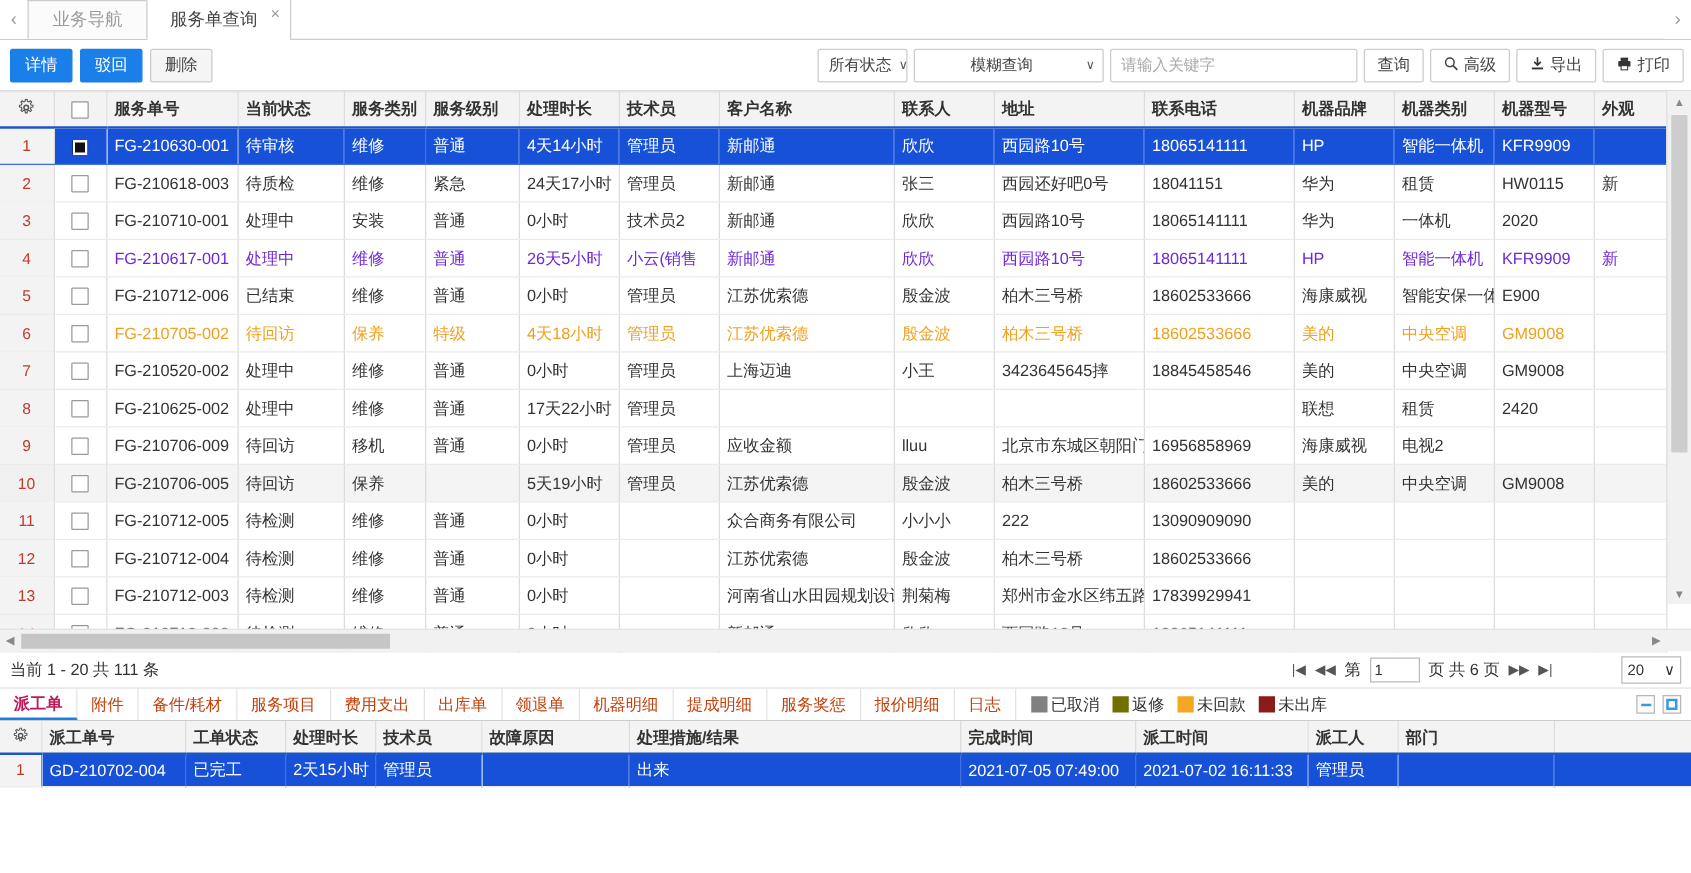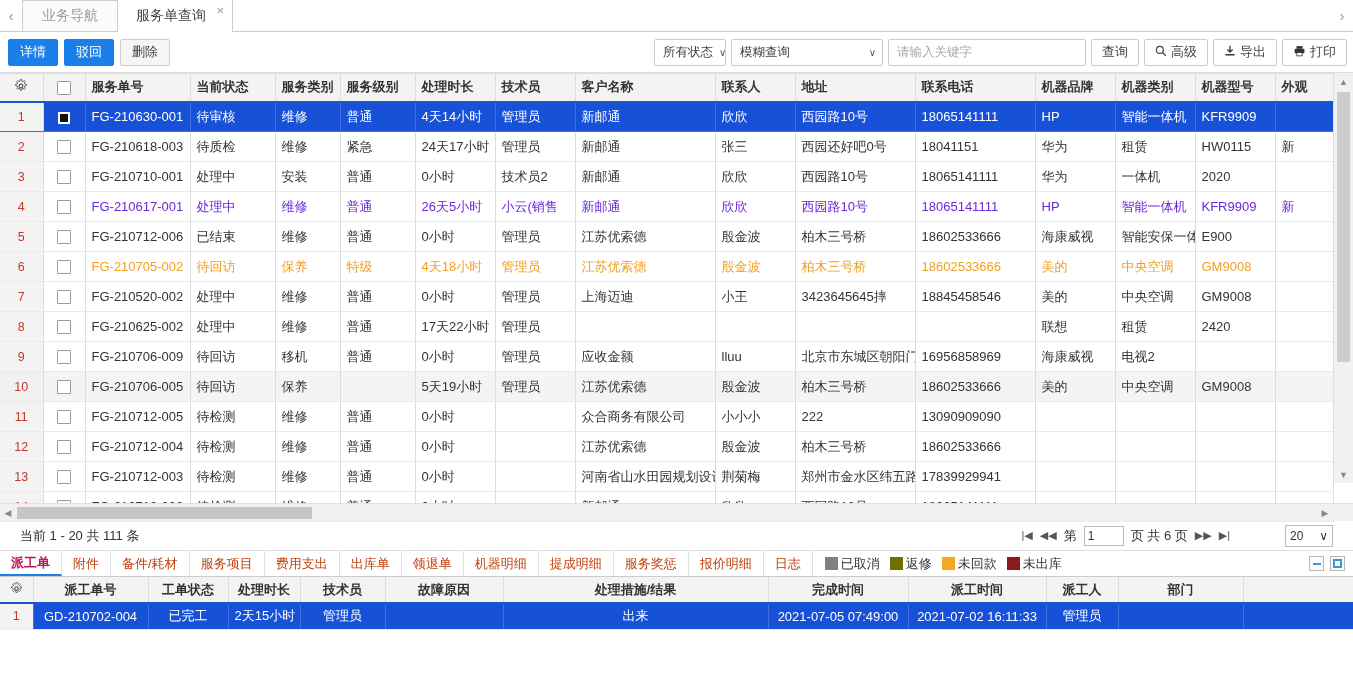--- a/index.html
+++ b/index.html
@@ -46,21 +46,21 @@
   .toolbar {
     height: 41px; display: flex; align-items: center; padding: 0 6px 0 8px;
     border-bottom: 1px solid #ddd; background: #fff; flex: none; gap: 6px;
   }
   .btn {
     height: 27px; min-width: 48px; padding: 0 11px; border: 1px solid #ccc; background: #f5f5f5;
     color: #444; font-size: 13px; display: inline-flex; align-items: center; justify-content: center;
     border-radius: 2px; white-space: nowrap; cursor: default;
   }
   .btn.primary { background: #1a7fe8; border-color: #1a7fe8; color: #fff; }
-  .tb-right { margin-left: auto; display: flex; align-items: center; gap: 5px; }
+  .tb-right { margin-left: auto; display: flex; align-items: center; gap: 5px; text-align: center; }
   .sel {
     height: 27px; border: 1px solid #ccc; background: #fff; font-size: 12.5px; color: #444;
     display: inline-flex; align-items: center; padding: 0 6px 0 8px; border-radius: 2px;
     position: relative; white-space: nowrap;
   }
   .sel .cap { flex: 1; }
   .sel .car { color: #555; font-size: 10px; margin-left: 6px; }
   .sel.w-status { width: 72px; }
   .sel.w-mode   { width: 152px; }
   .kw {
@@ -116,21 +116,21 @@
   
   .hscroll {
     height: 18px; background: #f1f1f1; border-top: 1px solid #e2e2e2; position: relative; flex:none;
   }
   .hscroll .arrow{ position:absolute; top:0; bottom:0; width:16px; display:flex; align-items:center; justify-content:center; color:#888; font-size:9px;}
   .hscroll .arrow.l{left:0;} .hscroll .arrow.r{right:20px;}
   .hscroll .thumb{ position:absolute; left:17px; top:3px; width:295px; height:12px; background:#c6c6c6;}
 
   
   .pager {
-    height: 30px; display: flex; align-items: center; padding: 0 20px;
+    height: 30px; display: flex; align-items: center; padding: 0 8px;
     font-size: 13px; color: #333; border-bottom: 1px solid #ddd; background: #fff; flex: none;
   }
   .pager .right { margin-left: auto; display: flex; align-items: center; gap: 7px; }
   .pg-ic { color: #555; font-size: 11px; }
   .pg-input { width: 40px; height: 20px; border: 1px solid #bbb; background: #fff; font-size: 12px; padding: 0 3px; display:flex; align-items:center;}
   .pg-sel { width: 48px; height: 22px; border: 1px solid #bbb; background: #fff; font-size: 12px;
             display: flex; align-items: center; padding: 0 4px; justify-content: space-between; margin-left: 48px; }
 
   
   .btabs {
@@ -146,21 +146,21 @@
   .legend .it { display: inline-flex; align-items: center; gap: 3px; white-space: nowrap; }
   .sw { width: 13px; height: 13px; display: inline-block; }
   .win-btns { margin-left: auto; display: flex; align-items: center; gap: 6px; padding-right: 8px; }
   .wb { width: 15px; height: 15px; border: 1px solid #b8b8b8; background: #fafafa; display:flex; align-items:center; justify-content:center;}
   .wb i { display:block; width:8px; height:2px; background:#3a9ad9; }
   .wb.max i { width:9px; height:9px; border:2px solid #3a9ad9; background:none; }
 
   table.grid2 { border-collapse: collapse; table-layout: fixed; width: 1353px; }
   table.grid2 th, table.grid2 td {
     border-right: 1px solid #dcdcdc; border-bottom: 1px solid #eaeaea;
-    padding: 0 6px; height: 26px; font-size: 13px; text-align: center;
+    padding: 0 6px; height: 26px; font-size: 13px; text-align: left;
     overflow: hidden; white-space: nowrap;
   }
   table.grid2 thead th { background: #f3f3f3; border-bottom: 2px solid #1a56c4; font-weight: bold; color:#333; border-top:none;}
   table.grid2 td.rownum, table.grid2 th.rownum {
     width: 33px; text-align: center; background: #f3f3f3; color: #c0392b; padding: 0; font-size: 12.5px;
   }
   table.grid2 tr.sel-row td { background: #1751d8; color: #fff; border-right-color:#3f6fe0;}
   table.grid2 tr.sel-row td.rownum { background: #f3f3f3; color: #c0392b; }
   table.grid2 td.tail, table.grid2 th.tail { border-right: none; }
 </style>

